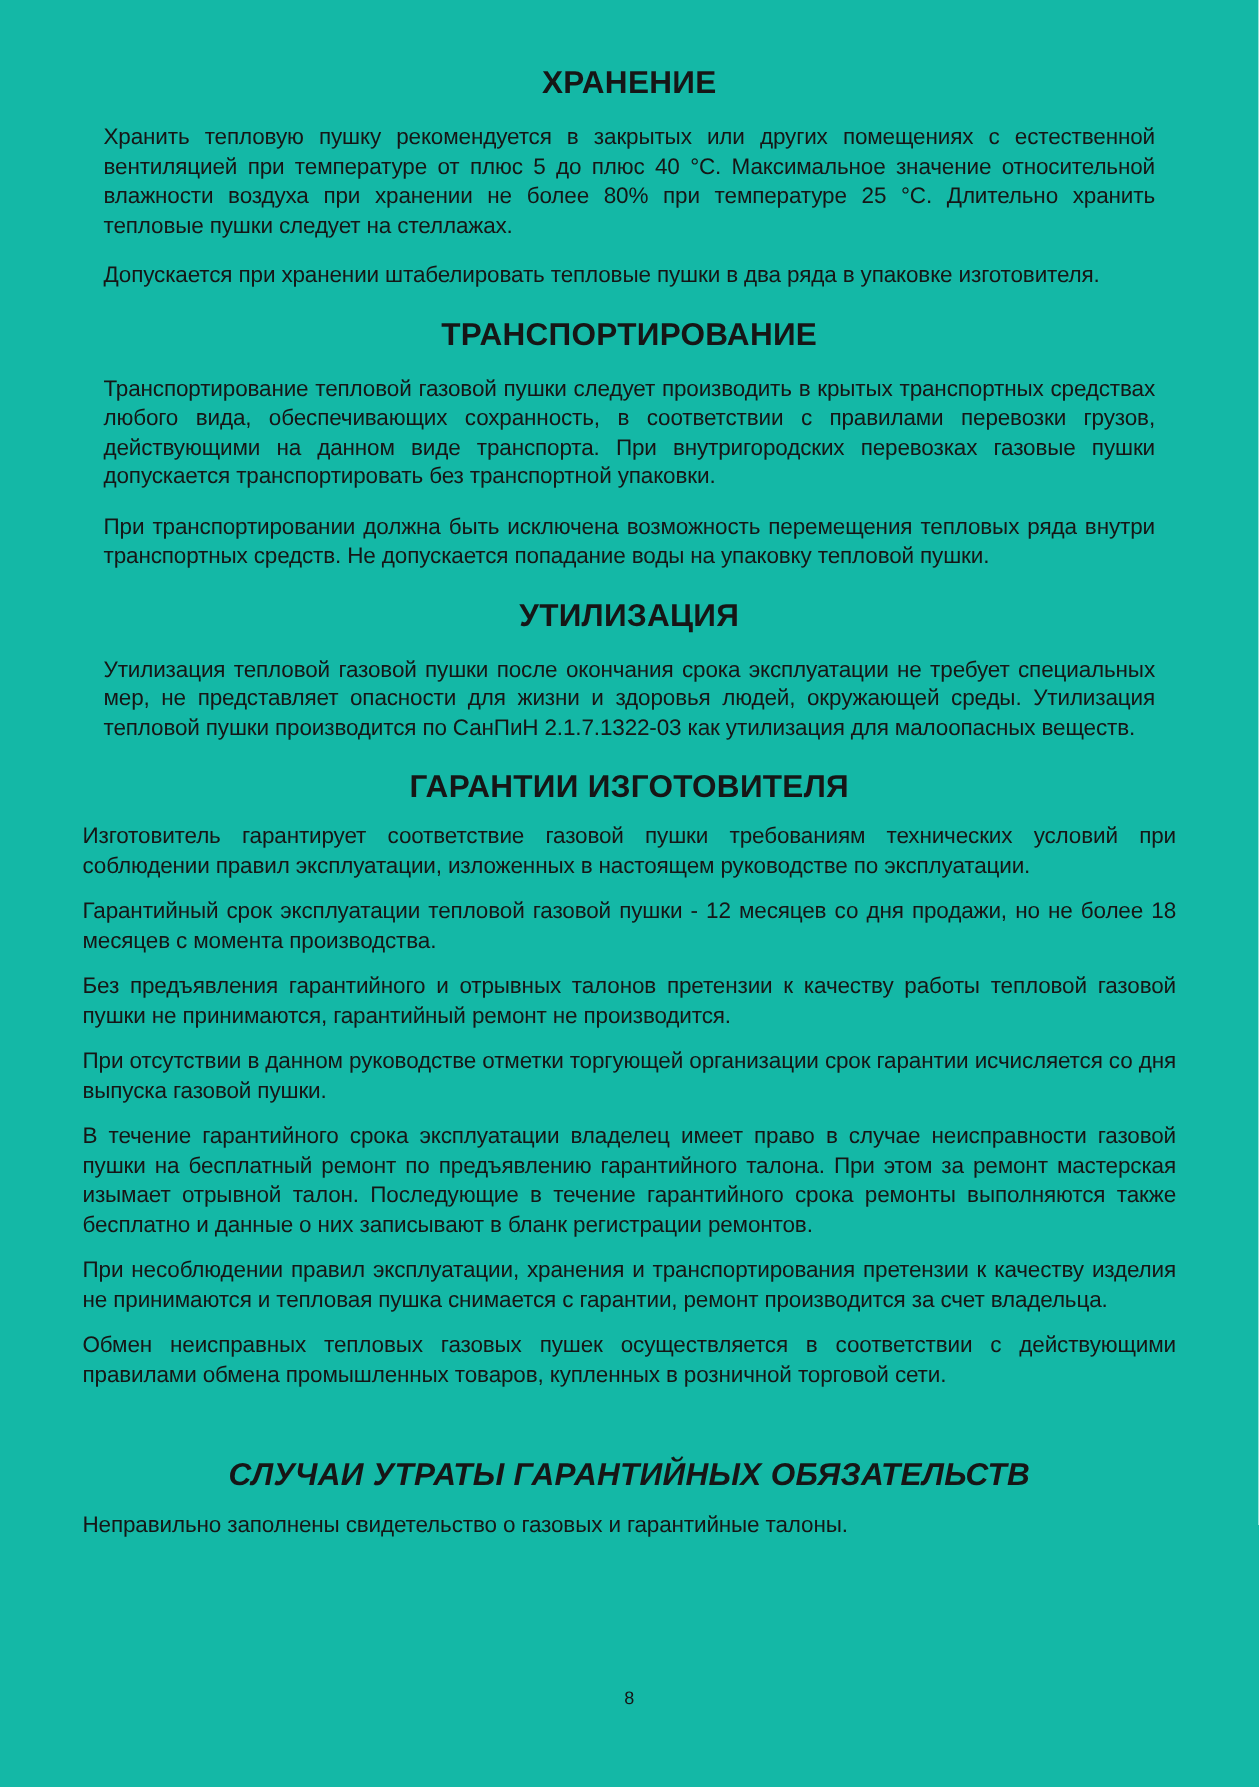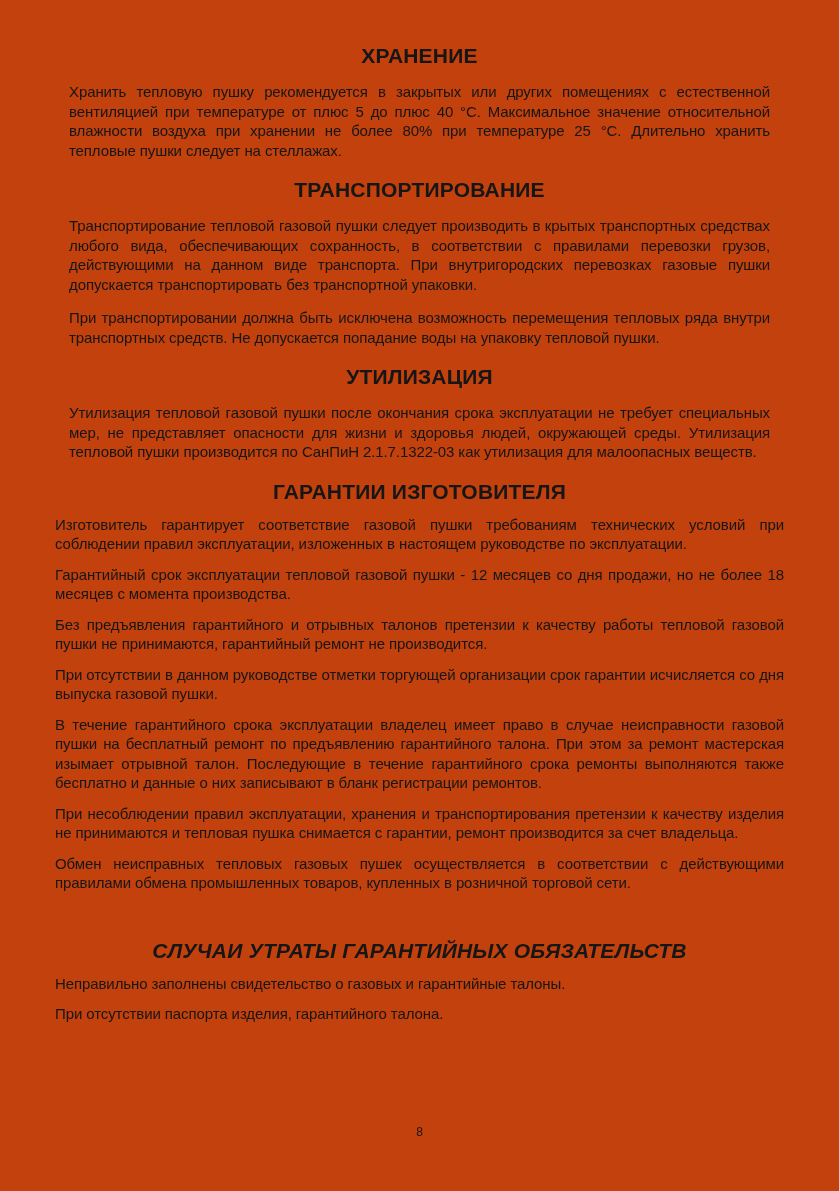--- a/index.html
+++ b/index.html
@@ -5,21 +5,21 @@
   html, body {
     margin: 0;
     padding: 0;
     background: #ffffff;
   }
   .page {
     position: relative;
     width: 839px;
     height: 1191px;
     margin: 0 auto;
-    background: #c2410c;
+    background: #14b8a6;
     box-sizing: border-box;
     padding: 44px 55px 0 55px;
     font-family: "Liberation Sans", "DejaVu Sans", sans-serif;
     color: #161616;
     overflow: hidden;
   }
   .section-title {
     font-size: 21px;
     line-height: 24px;
     font-weight: bold;
@@ -54,20 +54,21 @@
   }
 </style>
 </head>
 <body>
 
 <div class="page">
 
   <section class="section">
     <h1 class="section-title">ХРАНЕНИЕ</h1>
     <p class="para tight">Хранить тепловую пушку рекомендуется в закрытых или других помещениях с естественной вентиляцией при температуре от плюс 5 до плюс 40 °С. Максимальное значение относительной влажности воздуха при хранении не более 80% при температуре 25 °С. Длительно хранить тепловые пушки следует на стеллажах.</p>
+    <p class="para tight">Допускается при хранении штабелировать тепловые пушки в два ряда в упаковке изготовителя.</p>
   </section>
 
   <section class="section">
     <h1 class="section-title">ТРАНСПОРТИРОВАНИЕ</h1>
     <p class="para tight">Транспортирование тепловой газовой пушки следует производить в крытых транспортных средствах любого вида, обеспечивающих сохранность, в соответствии с правилами перевозки грузов, действующими на данном виде транспорта. При внутригородских перевозках газовые пушки допускается транспортировать без транспортной упаковки.</p>
     <p class="para tight">При транспортировании должна быть исключена возможность перемещения тепловых ряда внутри транспортных средств. Не допускается попадание воды на упаковку тепловой пушки.</p>
   </section>
 
   <section class="section">
     <h1 class="section-title">УТИЛИЗАЦИЯ</h1>
@@ -81,18 +82,17 @@
     <p class="para spaced">Без предъявления гарантийного и отрывных талонов претензии к качеству работы тепловой газовой пушки не принимаются, гарантийный ремонт не производится.</p>
     <p class="para spaced">При отсутствии в данном руководстве отметки торгующей организации срок гарантии исчисляется со дня выпуска газовой пушки.</p>
     <p class="para spaced">В течение гарантийного срока эксплуатации владелец имеет право в случае неисправности газовой пушки на бесплатный ремонт по предъявлению гарантийного талона. При этом за ремонт мастерская изымает отрывной талон. Последующие в течение гарантийного срока ремонты выполняются также бесплатно и данные о них записывают в бланк регистрации ремонтов.</p>
     <p class="para spaced">При несоблюдении правил эксплуатации, хранения и транспортирования претензии к качеству изделия не принимаются и тепловая пушка снимается с гарантии, ремонт производится за счет владельца.</p>
     <p class="para spaced">Обмен неисправных тепловых газовых пушек осуществляется в соответствии с действующими правилами обмена промышленных товаров, купленных в розничной торговой сети.</p>
   </section>
 
   <section class="section">
     <h1 class="section-title big-gap">СЛУЧАИ УТРАТЫ ГАРАНТИЙНЫХ ОБЯЗАТЕЛЬСТВ</h1>
     <p class="para spaced">Неправильно заполнены свидетельство о газовых и гарантийные талоны.</p>
-    <p class="para spaced">При отсутствии паспорта изделия, гарантийного талона.</p>
   </section>
 
   <div class="page-number">8</div>
 
 </div>
 
 </body></html>

